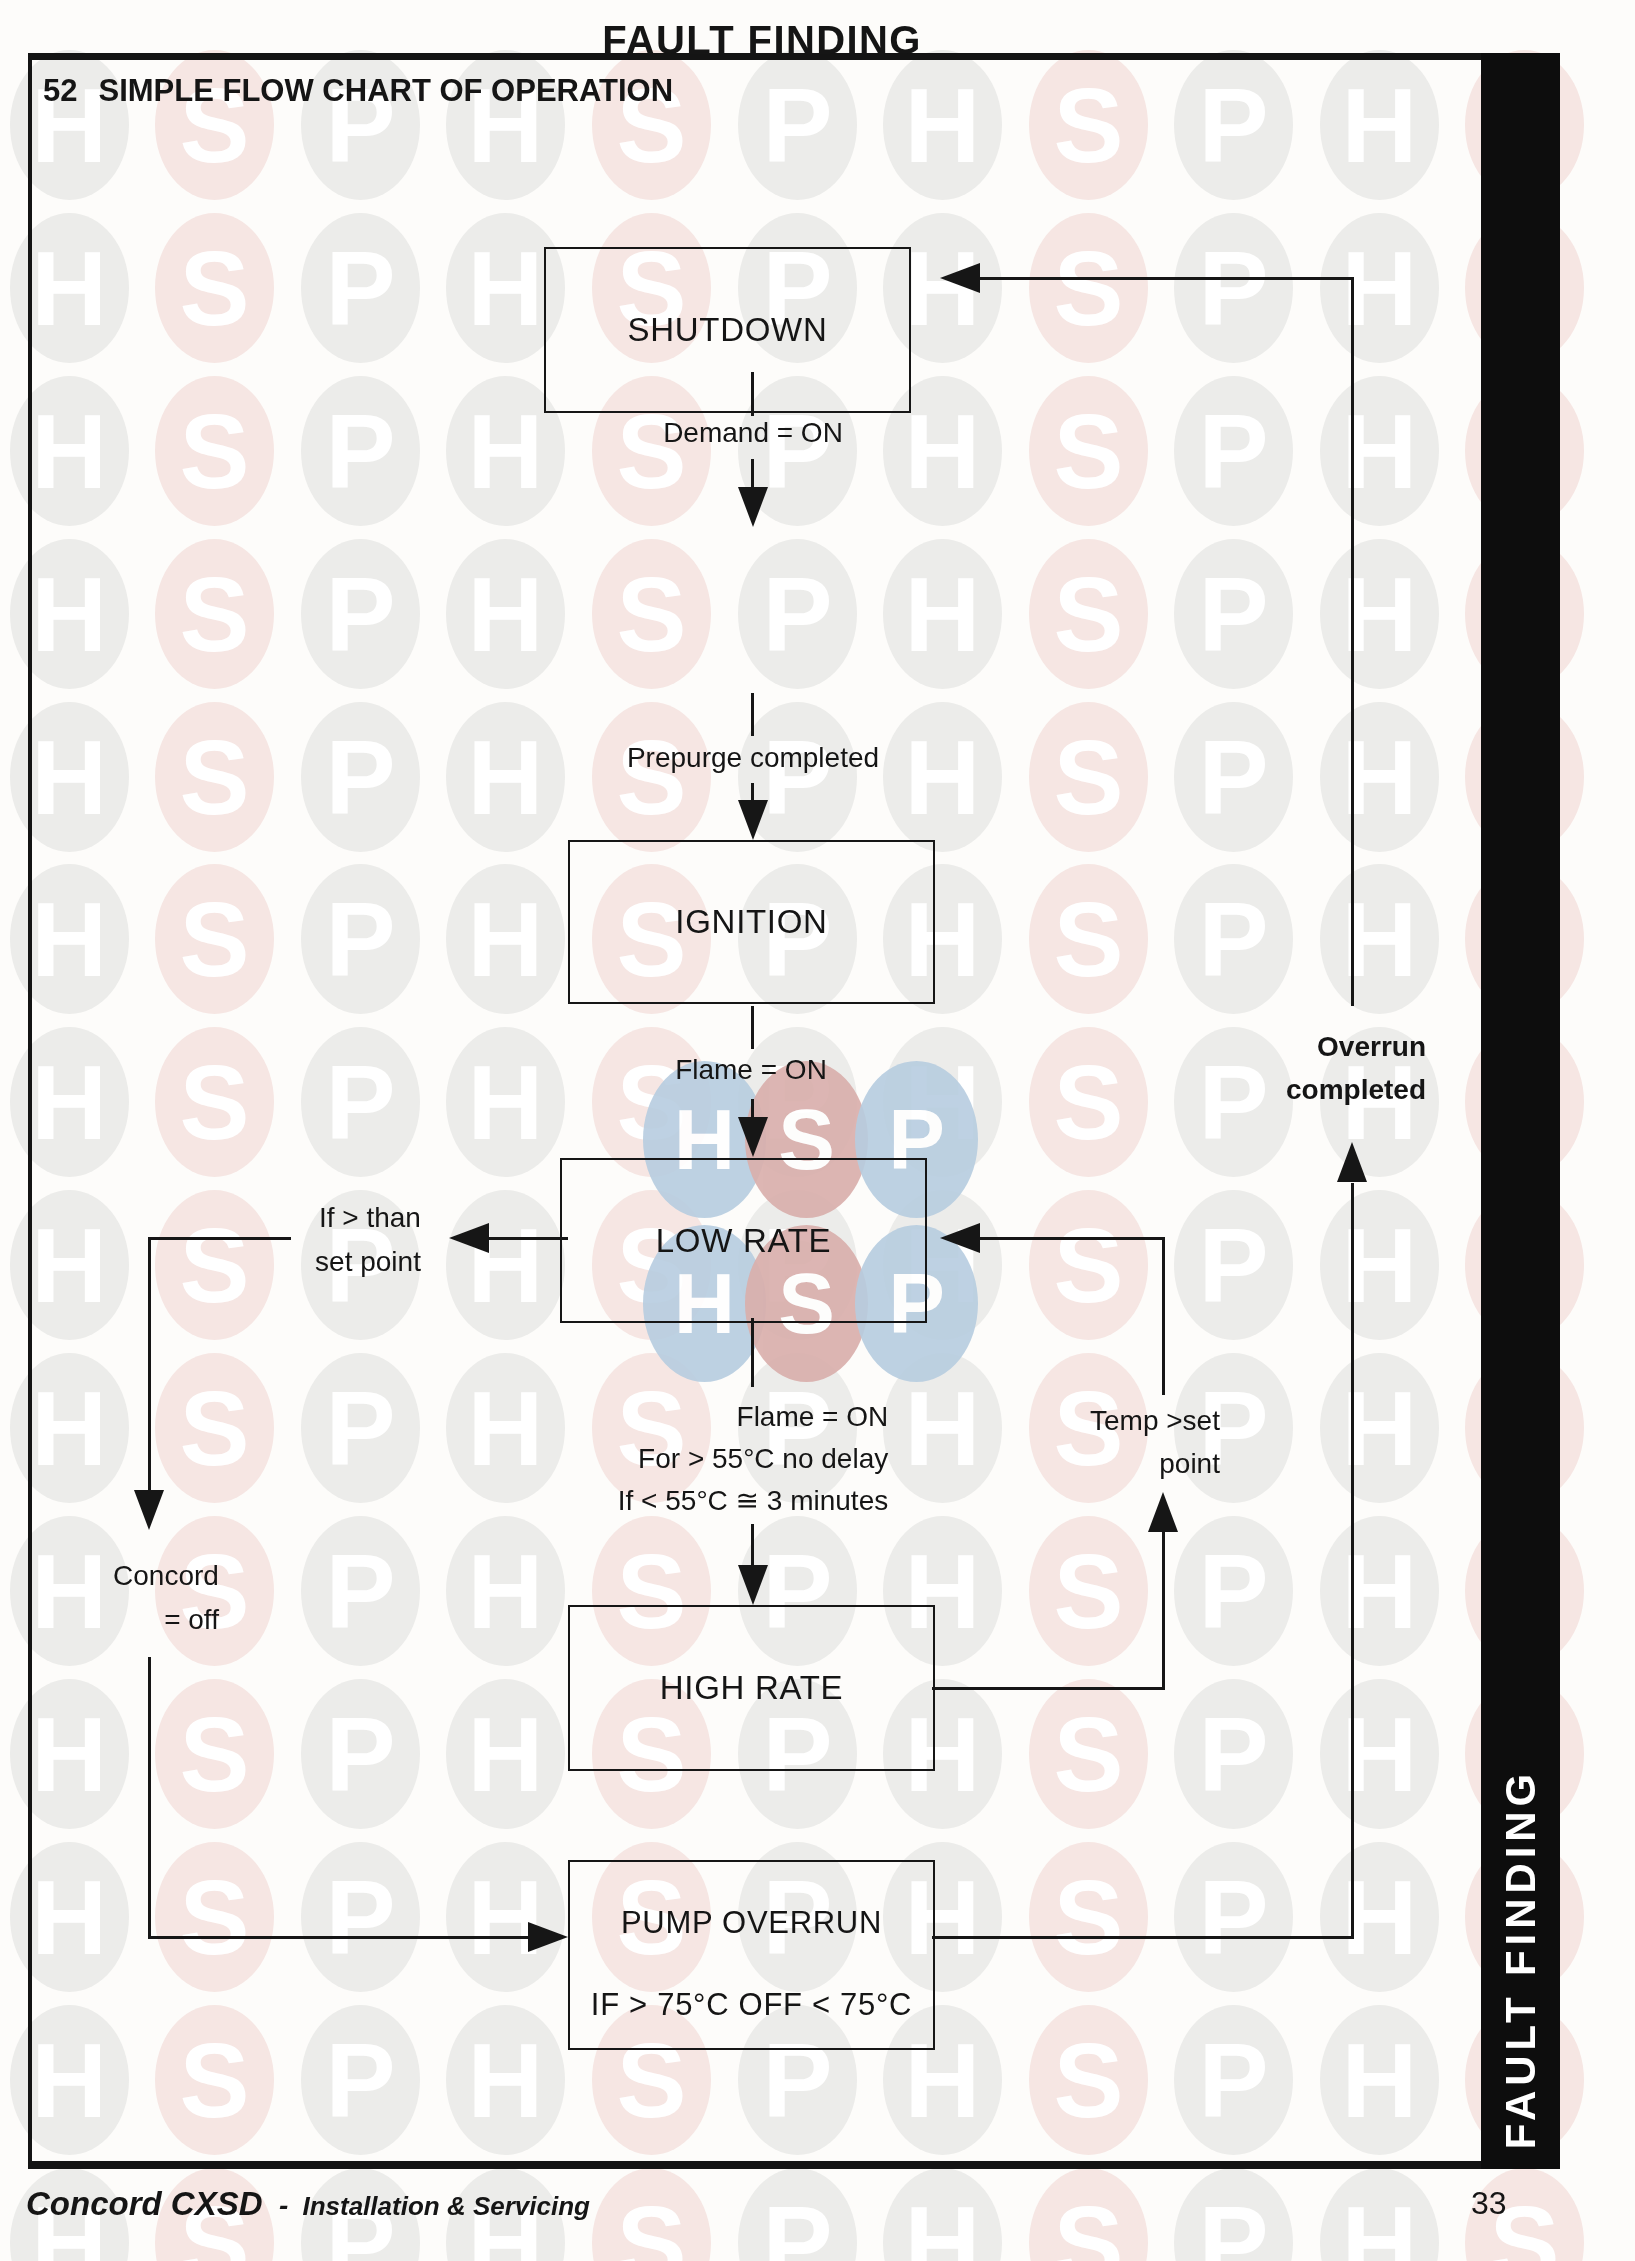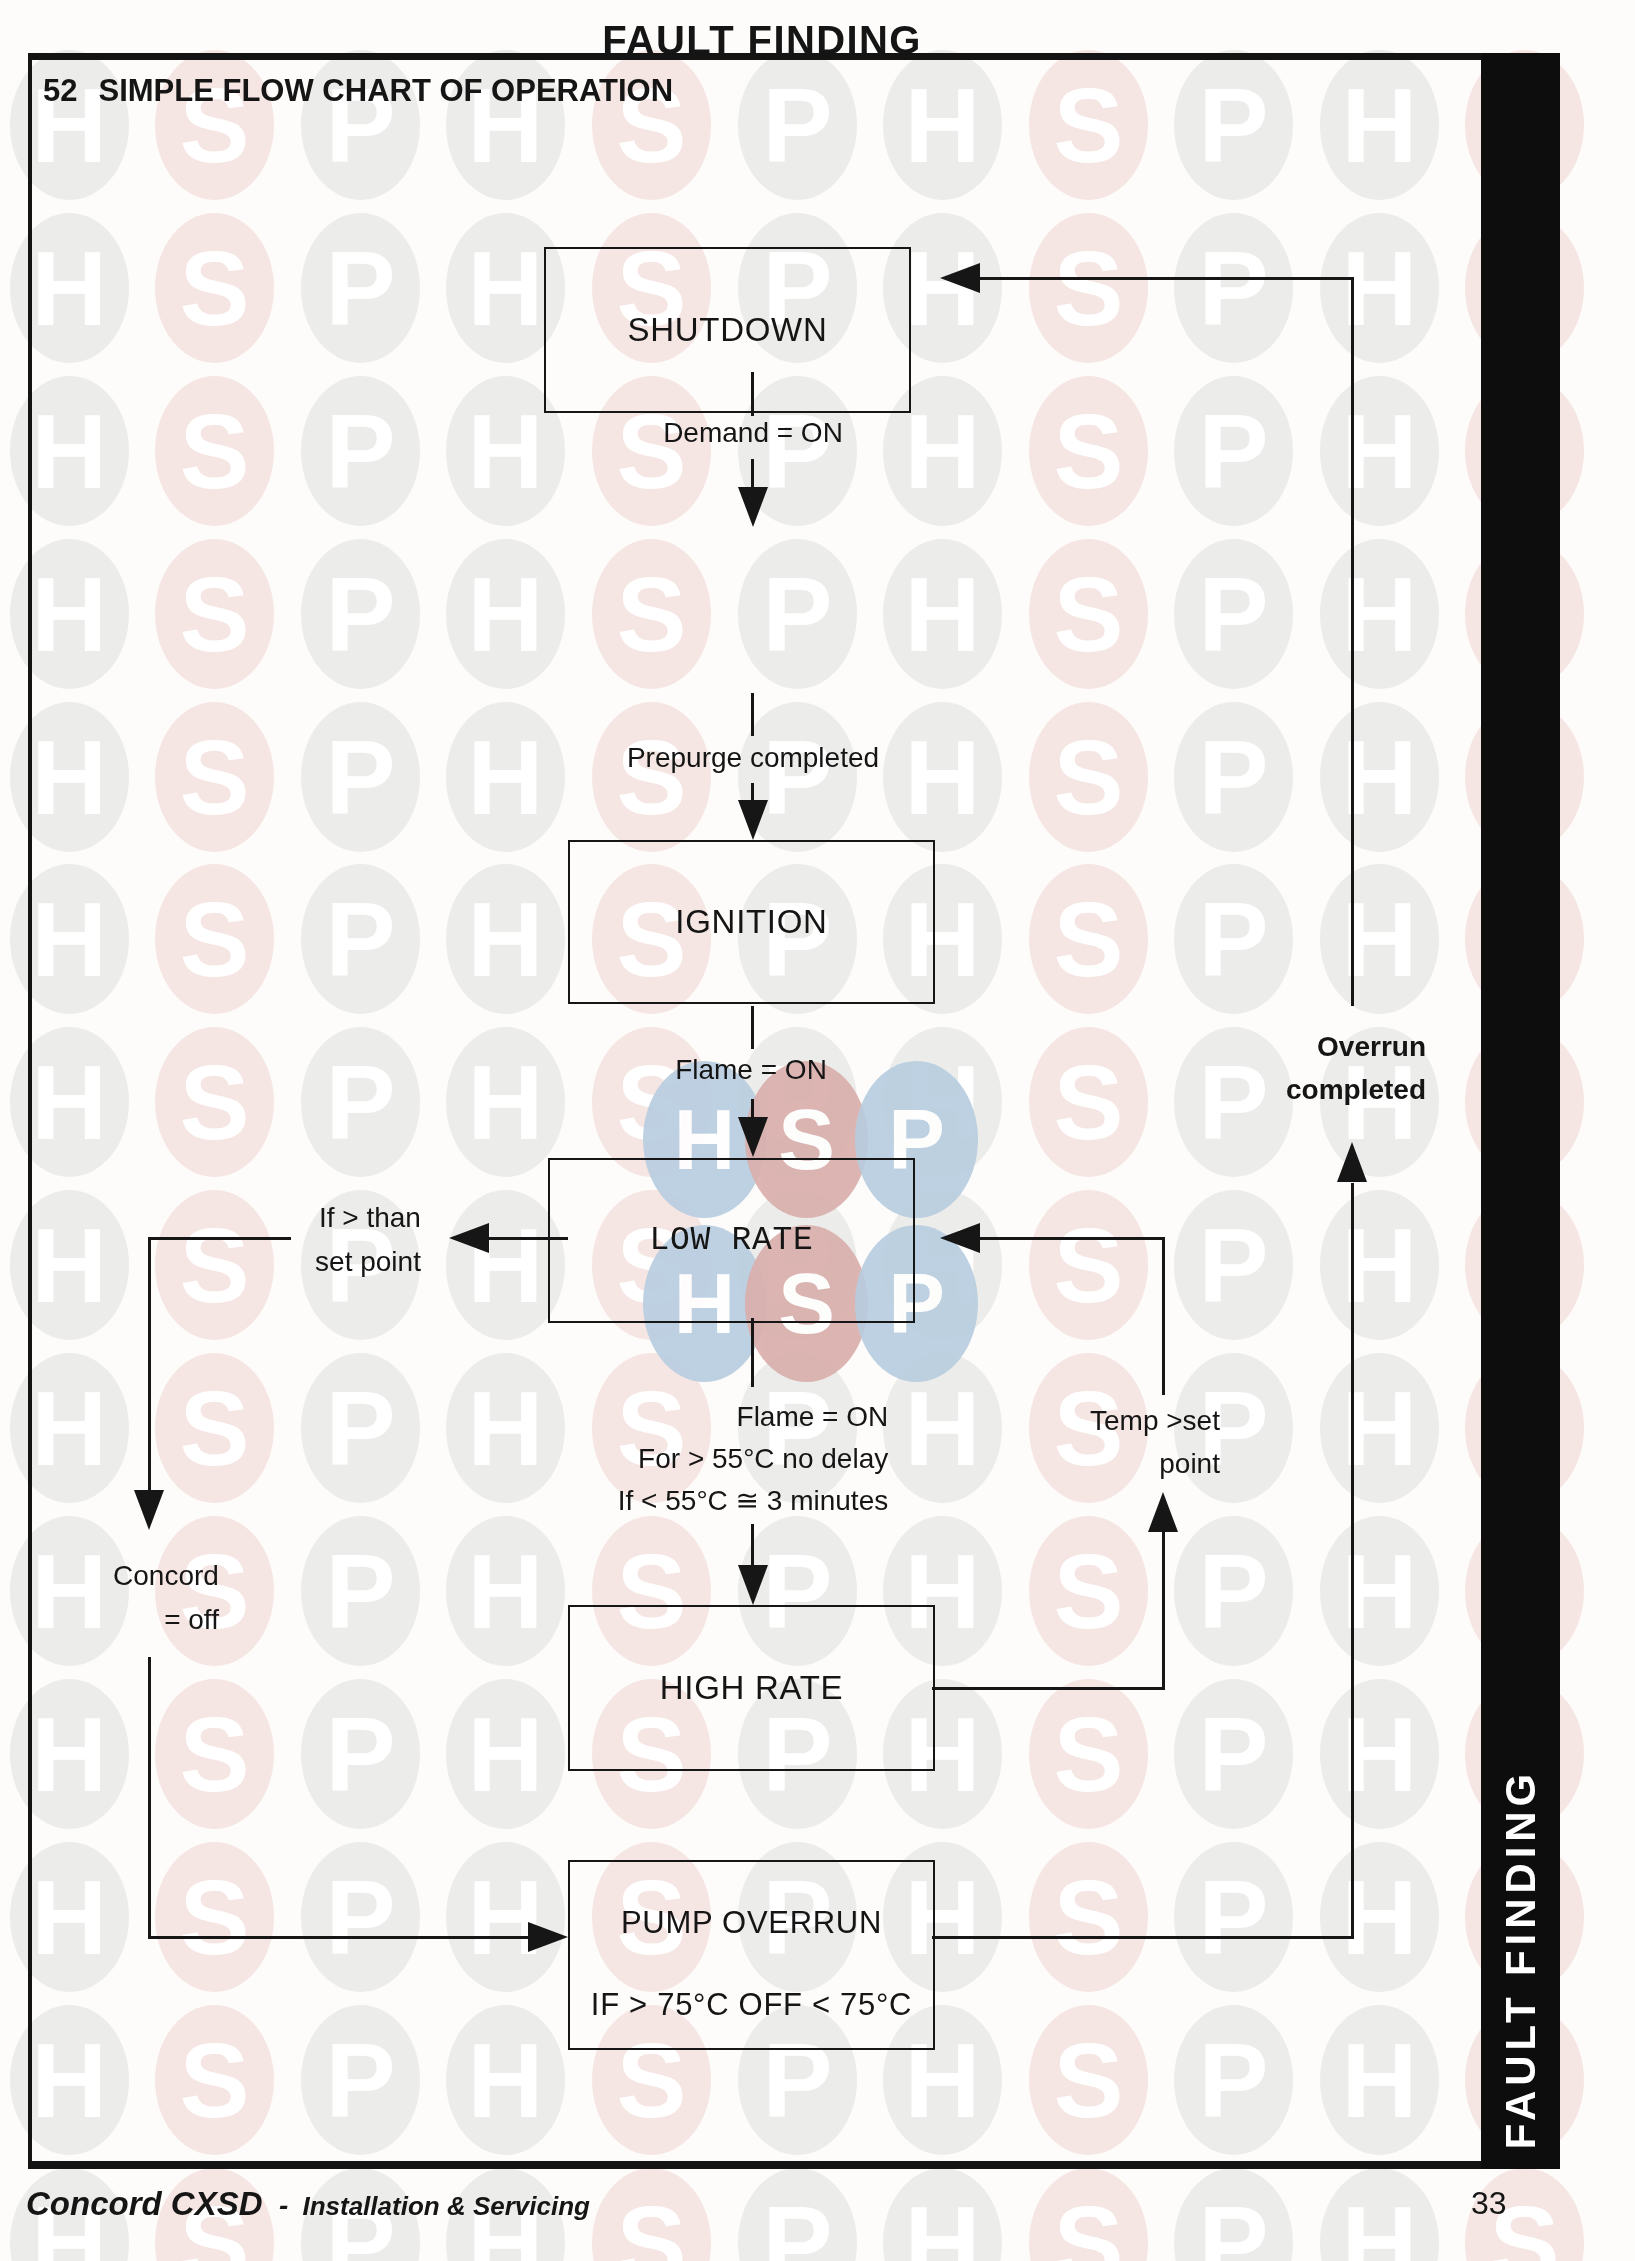--- a/index.html
+++ b/index.html
@@ -579,21 +579,21 @@
   <div class="section-heading">
     <span class="num">52</span><span>SIMPLE FLOW CHART OF OPERATION</span>
   </div>
 
   <div class="node" style="left:544px;top:205px;width:363px;height:162px;margin-top:42px;">
     <span>SHUTDOWN</span>
   </div>
   <div class="node" style="left:568px;top:840px;width:363px;height:160px;">
     <span>IGNITION</span>
   </div>
-  <div class="node" style="left:548px;top:1158px;width:363px;height:161px;font-family:Liberation Mono, monospace;">
+  <div class="node" style="left:560px;top:1158px;width:363px;height:161px;">
     <span>LOW RATE</span>
   </div>
   <div class="node" style="left:568px;top:1605px;width:363px;height:162px;">
     <span>HIGH RATE</span>
   </div>
   <div class="node pump" style="left:568px;top:1860px;width:363px;height:186px;">
     <span class="l1">PUMP OVERRUN</span>
     <span class="l2">IF &gt; 75°C OFF &lt; 75°C</span>
   </div>
 

